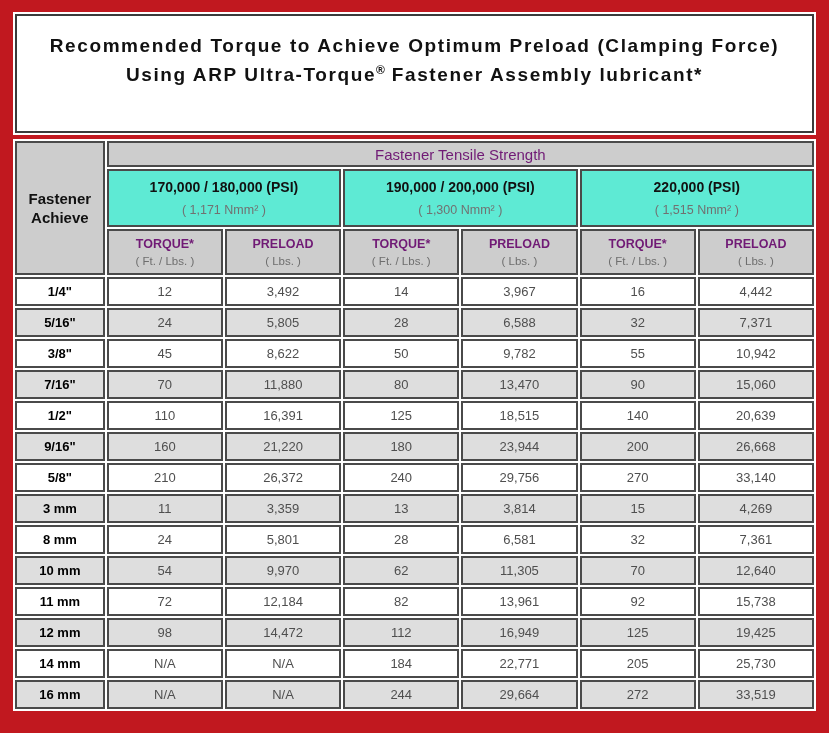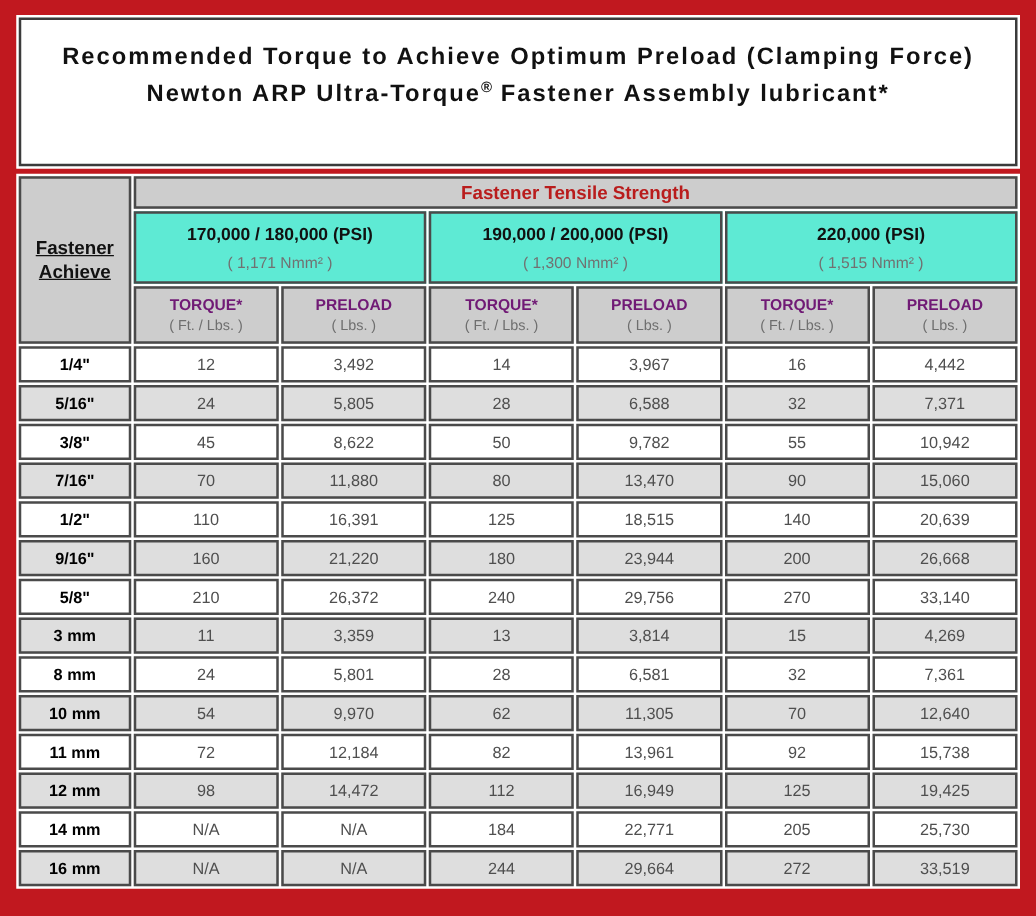--- a/index.html
+++ b/index.html
@@ -58,27 +58,26 @@
   }
   .hdr-gray { background: var(--header-gray, #CDCDCD); }
   th.corner {
     background: var(--header-gray, #CDCDCD);
     vertical-align: bottom;
     font-size: 15px;
     font-weight: bold;
     color: #111111;
     line-height: 1.3;
     padding-bottom: 7px;
-    text-decoration: underline;
   }
   th.tensile {
     height: 22px;
     font-size: 15px;
-    font-weight: bold;
-    color: #b91c1c;
+    font-weight: normal;
+    color: #701a75;
   }
   th.psi-group {
     background: #5eead4;
     height: 54px;
   }
   .psi-line {
     font-size: 14px;
     font-weight: bold;
     color: #111111;
   }
@@ -118,21 +117,21 @@
   tbody tr.striped th, tbody tr.striped td {
     background: var(--row-gray, #DEDEDE);
   }
 </style>
 </head>
 <body>
 
 <div class="title-box">
   <h1 class="main-title">
     <span>Recommended Torque to Achieve Optimum Preload (Clamping Force)</span><br>
-    <span><span>Newton ARP Ultra-Torque</span><sup class="reg">®</sup><span> Fastener Assembly lubricant*</span></span>
+    <span><span>Using ARP Ultra-Torque</span><sup class="reg">®</sup><span> Fastener Assembly lubricant*</span></span>
   </h1>
 </div>
 
 <table class="spec">
   <colgroup>
     <col style="width:11.4%">
     <col style="width:14.76%">
       <col style="width:14.76%">
     <col style="width:14.76%">
       <col style="width:14.76%">

